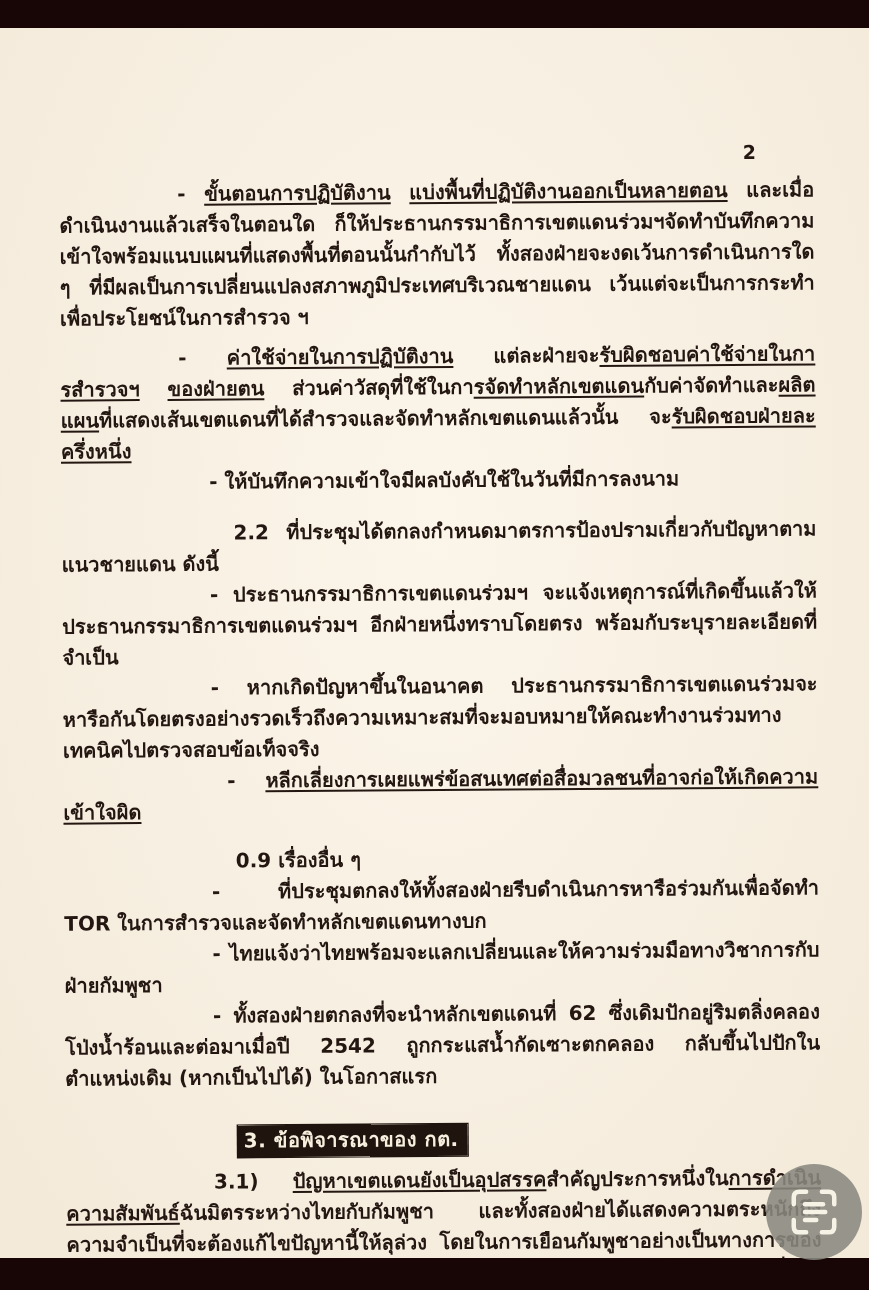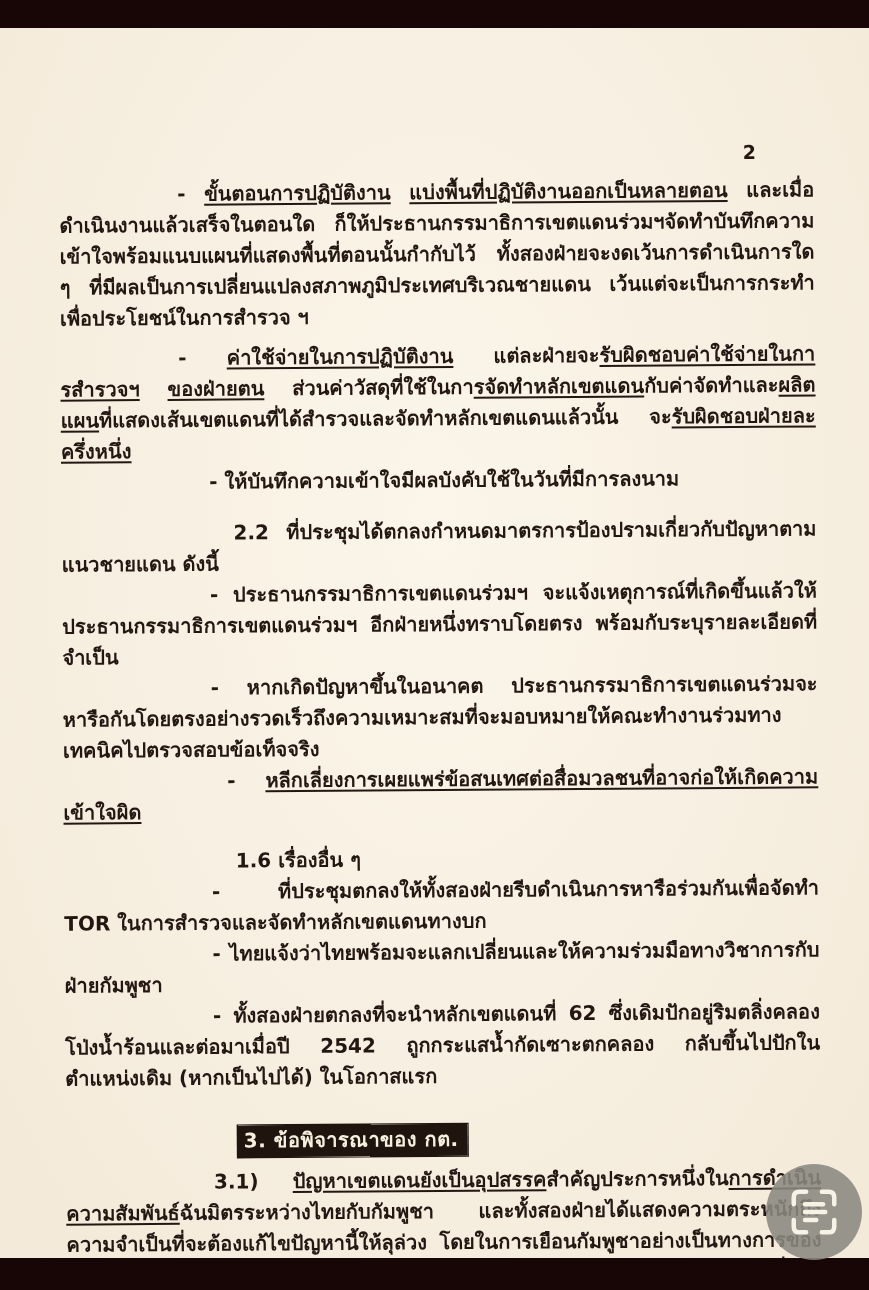--- a/index.html
+++ b/index.html
@@ -81,21 +81,21 @@
     <div class="doc">
       <div class="page-num">2</div>
       <div id="doc-blocks">
           <p class="blk s-dash1" data-block="para-work-steps"><span>- </span><span class="ul">ขั้นตอนการปฏิบัติงาน</span><span> </span><span class="ul">แบ่งพื้นที่ปฏิบัติงานออกเป็นหลายตอน</span><span> และเมื่อดำเนินงานแล้วเสร็จในตอนใด ก็ให้ประธานกรรมาธิการเขตแดนร่วมฯจัดทำบันทึกความเข้าใจพร้อมแนบแผนที่แสดงพื้นที่ตอนนั้นกำกับไว้  ทั้งสองฝ่ายจะงดเว้นการดำเนินการใด ๆ ที่มีผลเป็นการเปลี่ยนแปลงสภาพภูมิประเทศบริเวณชายแดน เว้นแต่จะเป็นการกระทำเพื่อประโยชน์ในการสำรวจ ฯ</span></p>
           <p class="blk s-dash1" data-block="para-expenses"><span>- </span><span class="ul">ค่าใช้จ่ายในการปฏิบัติงาน</span><span> แต่ละฝ่ายจะ</span><span class="ul">รับผิดชอบค่าใช้จ่ายในการสำรวจฯ</span><span> </span><span class="ul">ของฝ่ายตน</span><span> ส่วนค่าวัสดุที่ใช้ในกา</span><span class="ul">รจัดทำหลักเขตแดน</span><span>กับค่าจัดทำและ</span><span class="ul">ผลิตแผน</span><span>ที่แสดงเส้นเขตแดนที่ได้สำรวจและจัดทำหลักเขตแดนแล้วนั้น จะ</span><span class="ul">รับผิดชอบฝ่ายละครึ่งหนึ่ง</span></p>
           <p class="blk s-dash2" data-block="para-effective-date"><span>- ให้บันทึกความเข้าใจมีผลบังคับใช้ในวันที่มีการลงนาม</span></p>
           <p class="blk s-num" data-block="heading-2-2"><span>2.2 ที่ประชุมได้ตกลงกำหนดมาตรการป้องปรามเกี่ยวกับปัญหาตามแนวชายแดน ดังนี้</span></p>
           <p class="blk s-dash2" data-block="bullet-notify-chairman"><span>- ประธานกรรมาธิการเขตแดนร่วมฯ จะแจ้งเหตุการณ์ที่เกิดขึ้นแล้วให้ประธานกรรมาธิการเขตแดนร่วมฯ อีกฝ่ายหนึ่งทราบโดยตรง พร้อมกับระบุรายละเอียดที่จำเป็น</span></p>
           <p class="blk s-dash2" data-block="bullet-future-consult"><span>- หากเกิดปัญหาขึ้นในอนาคต ประธานกรรมาธิการเขตแดนร่วมจะหารือกันโดยตรงอย่างรวดเร็วถึงความเหมาะสมที่จะมอบหมายให้คณะทำงานร่วมทางเทคนิคไปตรวจสอบข้อเท็จจริง</span></p>
           <p class="blk s-dash3" data-block="bullet-avoid-media"><span>- </span><span class="ul">หลีกเลี่ยงการเผยแพร่ข้อสนเทศต่อสื่อมวลชนที่อาจก่อให้เกิดความเข้าใจผิด</span></p>
-          <p class="blk s-num" data-block="heading-2-3"><span>1.6 เรื่องอื่น ๆ</span></p>
+          <p class="blk s-num" data-block="heading-2-3"><span>0.9 เรื่องอื่น ๆ</span></p>
           <p class="blk s-dash2" data-block="bullet-tor"><span>- ที่ประชุมตกลงให้ทั้งสองฝ่ายรีบดำเนินการหารือร่วมกันเพื่อจัดทำ TOR ในการสำรวจและจัดทำหลักเขตแดนทางบก</span></p>
           <p class="blk s-dash2" data-block="bullet-technical-exchange"><span>- ไทยแจ้งว่าไทยพร้อมจะแลกเปลี่ยนและให้ความร่วมมือทางวิชาการกับฝ่ายกัมพูชา</span></p>
           <p class="blk s-dash2" data-block="bullet-pillar-62"><span>- ทั้งสองฝ่ายตกลงที่จะนำหลักเขตแดนที่ 62 ซึ่งเดิมปักอยู่ริมตลิ่งคลองโป่งน้ำร้อนและต่อมาเมื่อปี 2542 ถูกกระแสน้ำกัดเซาะตกคลอง กลับขึ้นไปปักในตำแหน่งเดิม (หากเป็นไปได้) ในโอกาสแรก</span></p>
           <p class="blk s-inv" data-block="heading-3"><span>3. ข้อพิจารณาของ กต.</span></p>
           <p class="blk s-numsub" data-block="para-3-1"><span>3.1) </span><span class="ul">ปัญหาเขตแดนยังเป็นอุปสรรค</span><span>สำคัญประการหนึ่งใน</span><span class="ul">การดำเนินความสัมพันธ์</span><span>ฉันมิตรระหว่างไทยกับกัมพูชา และทั้งสองฝ่ายได้แสดงความตระหนักถึงความจำเป็นที่จะต้องแก้ไขปัญหานี้ให้ลุล่วง  โดยในการเยือนกัมพูชาอย่างเป็นทางการของ นรม.ชวน หลีกภัยเมื่อ 12-14 ม.ค. 2537 ได้มีการออกแถลงการณ์ร่วมฉบับลงวันที่ 13 ม.ค. 2537 ระบุว่าทั้งสองฝ่ายจะจัดตั้งคณะกรรมการเขตแดนร่วมไทย-กัมพูชา ขึ้นภายในระยะเวลาอันสมควรเพื่อแก้ไขปัญหาเขตแดน อย่างไรก็ดี  ที่ผ่านมา ฝ่ายกัมพูชายังไม่มีความพร้อมเพราะมีปัญหาเขมรแดงและความขัดแย้งทางการเมือง  จนในการประชุมครั้งนี้ การเจรจาจึงบรรลุผล</span></p>
         </div>
     </div>
   </div>
 
   <div class="bar top"></div>

